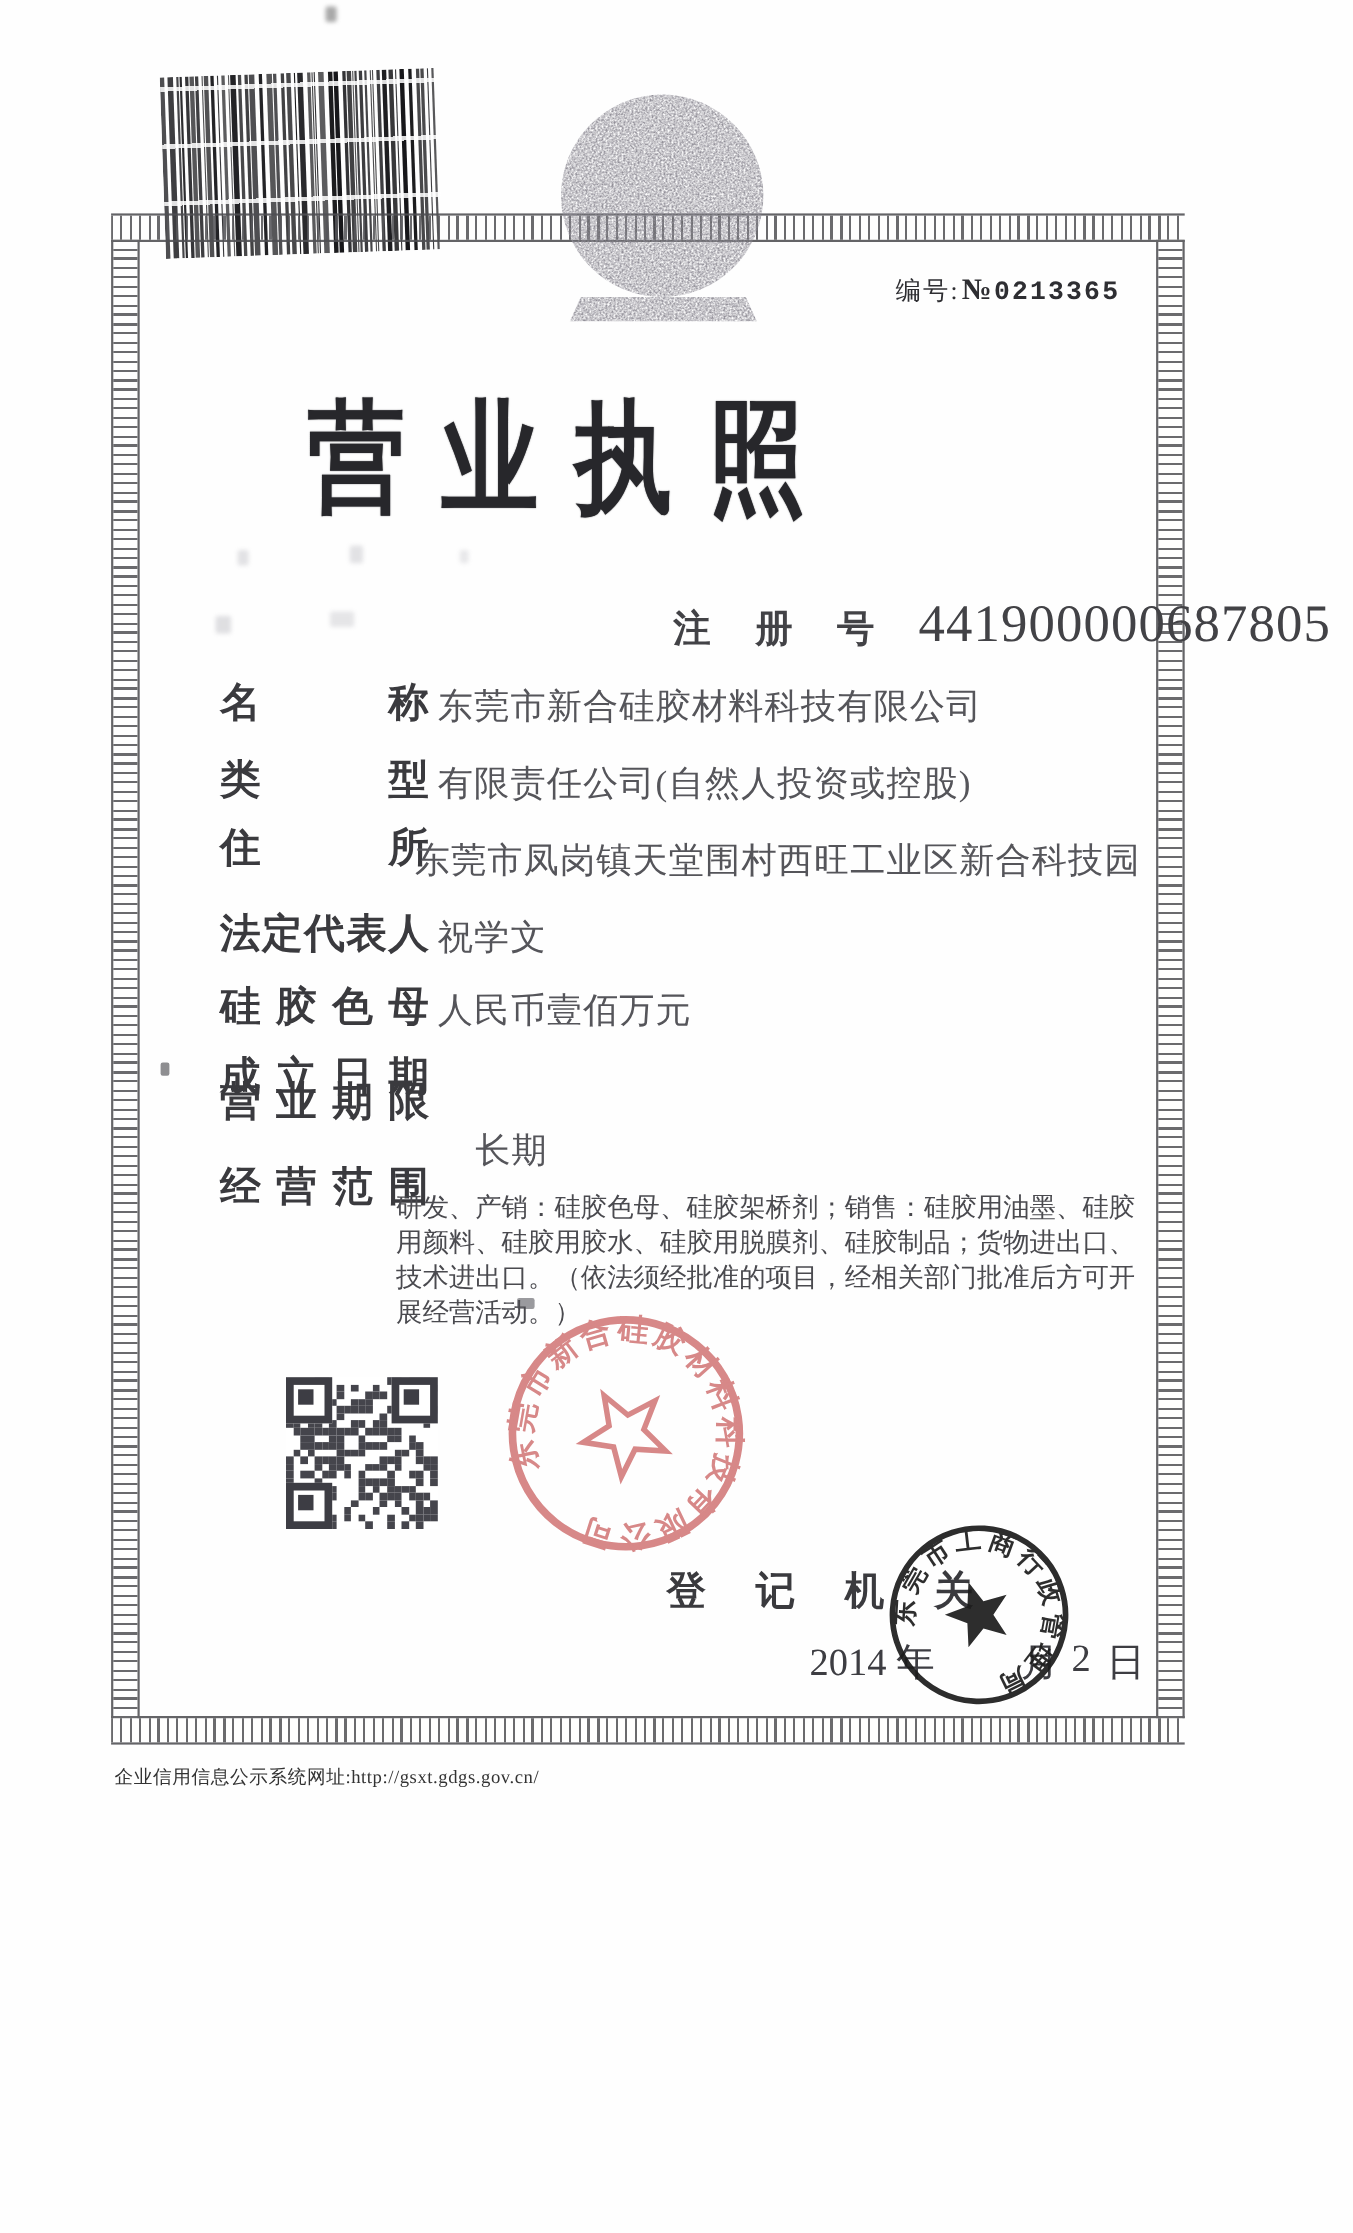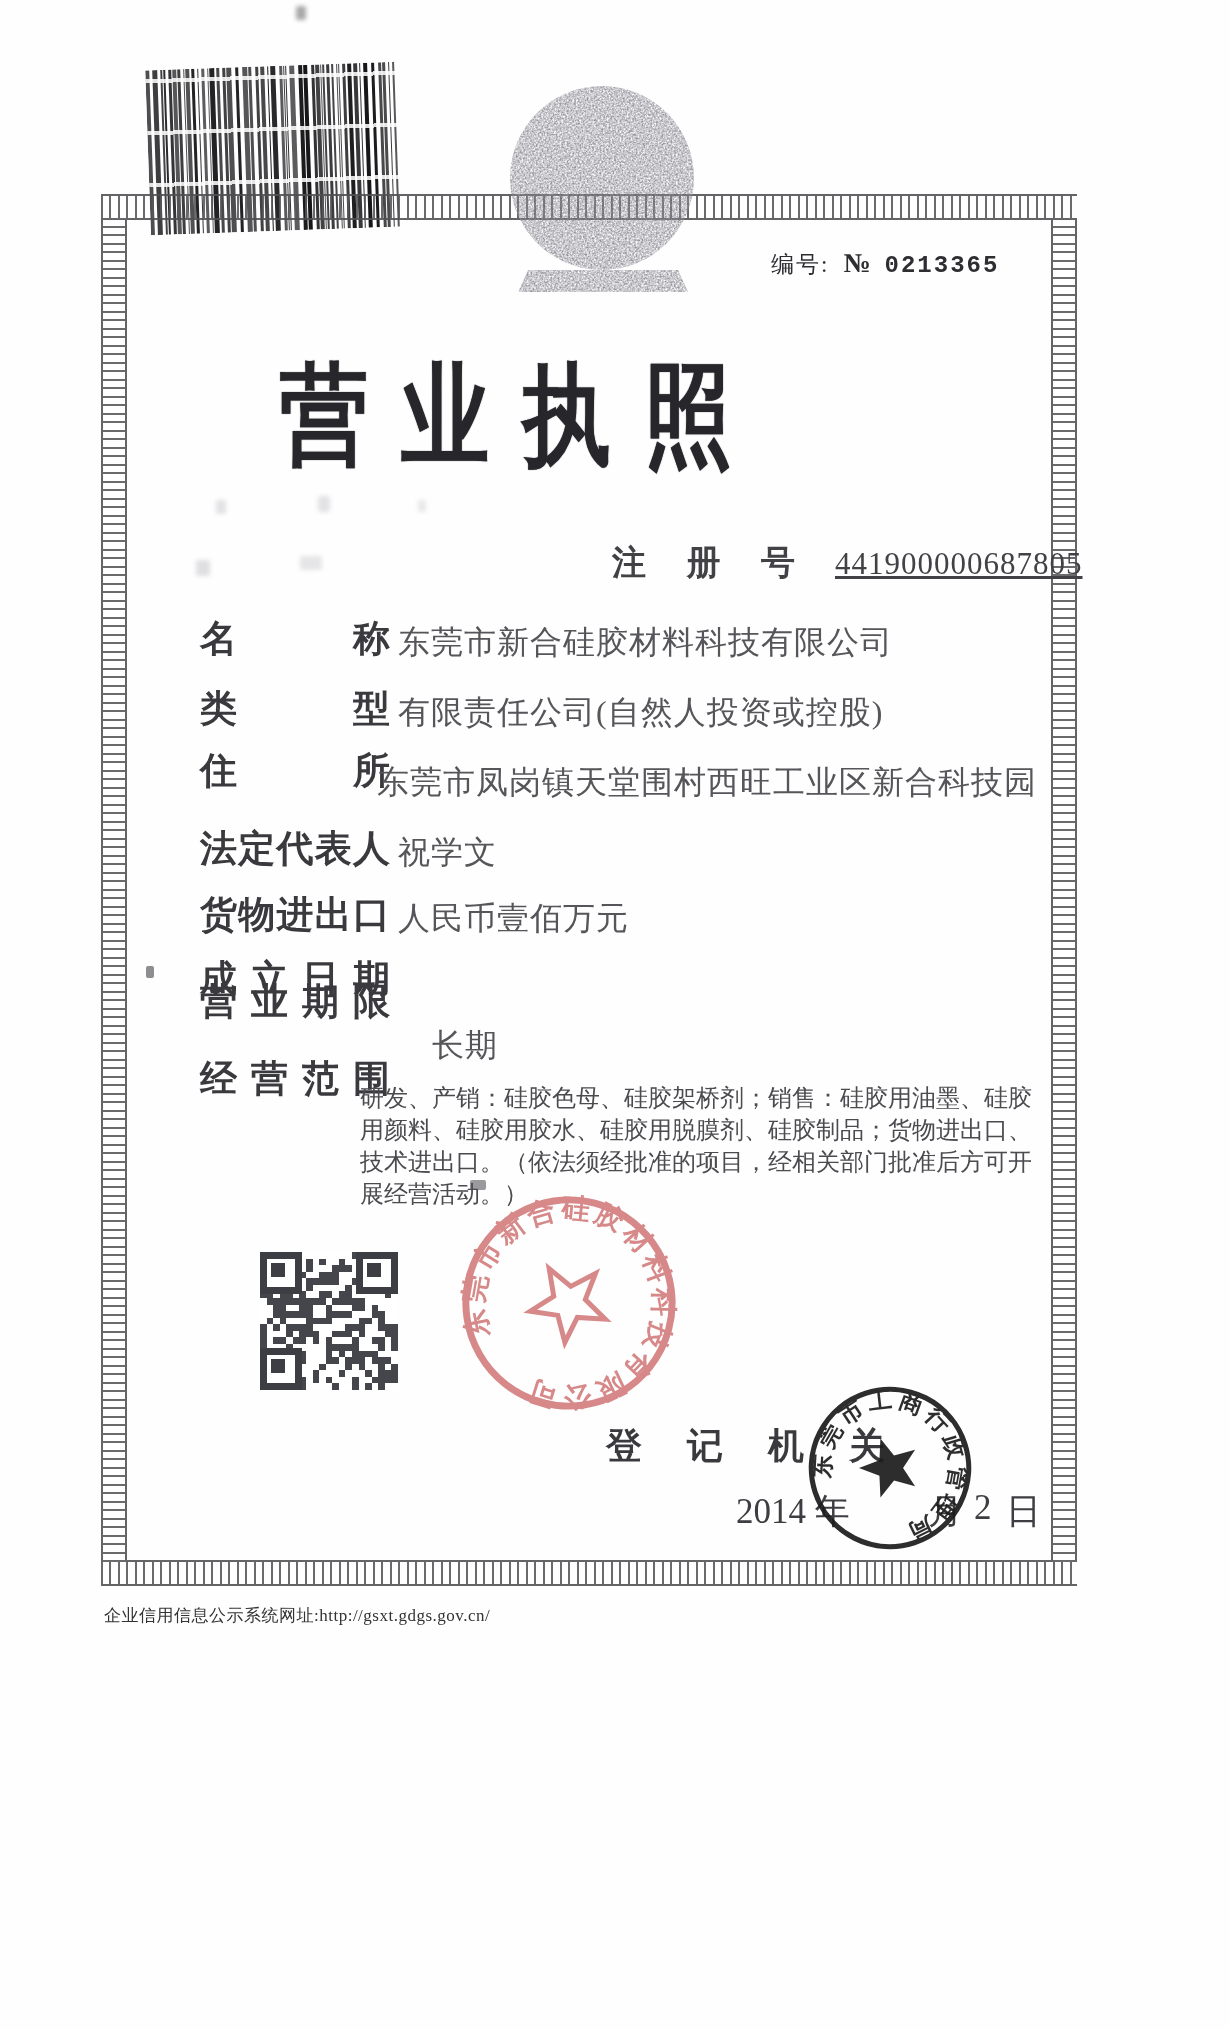--- a/index.html
+++ b/index.html
@@ -21,34 +21,34 @@
   .barcode{position:absolute;left:148px;top:66px;width:252px;height:165px;transform:rotate(-2deg);
     display:flex;align-items:stretch;overflow:hidden;}
   .barcode i{display:block;background:#17171a;flex:none;}
   .barcode-slits{position:absolute;left:148px;top:66px;width:252px;height:165px;transform:rotate(-2deg);
     background:repeating-linear-gradient(0deg,transparent 0 48px,rgba(255,255,255,.85) 48px 52px);}
 
   
   .emblem{position:absolute;left:500px;top:78px;z-index:2;opacity:.95;}
 
   
-  .serial{position:absolute;left:771px;top:248px;display:flex;align-items:baseline;gap:14px;color:#2e2e32;}
+  .serial{position:absolute;left:814px;top:248px;display:flex;align-items:baseline;gap:2px;color:#2e2e32;}
   .serial .lab{font-size:23px;letter-spacing:2px;}
   .serial .no-sym{font-size:27px;font-weight:700;}
   .serial .digits{font-family:"Liberation Mono",monospace;font-size:24px;font-weight:600;letter-spacing:2px;}
 
   
   .title{position:absolute;left:280px;top:342px;width:452px;font-size:88px;font-weight:900;color:#27272b;
     text-align:justify;text-align-last:justify;transform:scaleY(1.25);transform-origin:top left;
     text-shadow:0 0 1px #3a3a3e;}
 
   
   .regline{position:absolute;left:612px;top:540px;display:flex;align-items:baseline;gap:24px;color:#424246;}
   .regline .lab{font-size:34px;font-weight:600;letter-spacing:16px;}
-  .regline .num{font-size:31px;letter-spacing:1px;text-decoration:underline;}
+  .regline .num{font-size:48px;letter-spacing:1px;}
 
   
   .flabel{position:absolute;left:200px;width:190px;font-size:37px;font-weight:600;color:#3a3a3e;
     text-align:justify;text-align-last:justify;}
   .fvalue{position:absolute;left:398px;font-size:32px;color:#55555a;letter-spacing:1px;white-space:nowrap;}
   .r0l{top:614px} .r0v{top:621px}
   .r1l{top:684px} .r1v{top:691px}
   .r2l{top:746px} .r2v{top:761px;left:377px}
   .r3l{top:824px} .r3v{top:831px}
   .r4l{top:890px} .r4v{top:897px}
@@ -191,21 +191,21 @@
 
   <div class="flabel r1l">类型</div>
   <div class="fvalue r1v">有限责任公司(自然人投资或控股)</div>
 
   <div class="flabel r2l">住所</div>
   <div class="fvalue r2v">东莞市凤岗镇天堂围村西旺工业区新合科技园</div>
 
   <div class="flabel r3l">法定代表人</div>
   <div class="fvalue r3v">祝学文</div>
 
-  <div class="flabel r4l">货物进出口</div>
+  <div class="flabel r4l">硅胶色母</div>
   <div class="fvalue r4v">人民币壹佰万元</div>
 
   <div class="flabel r5l">成立日期</div>
 
   <div class="flabel r6l">营业期限</div>
   <div class="fvalue r6v">长期</div>
 
   <div class="flabel r7l">经营范围</div>
   <div class="fvalue scope">研发、产销：硅胶色母、硅胶架桥剂；销售：硅胶用油墨、硅胶用颜料、硅胶用胶水、硅胶用脱膜剂、硅胶制品；货物进出口、技术进出口。（依法须经批准的项目，经相关部门批准后方可开展经营活动。）</div>
 

